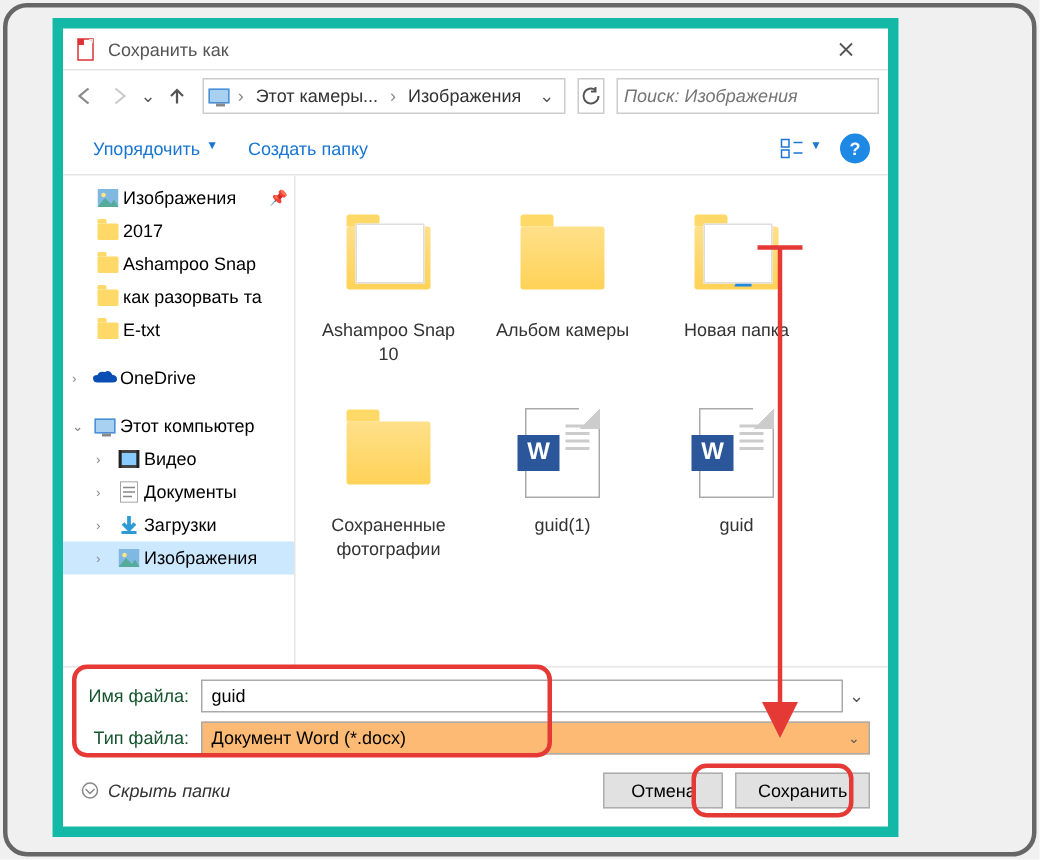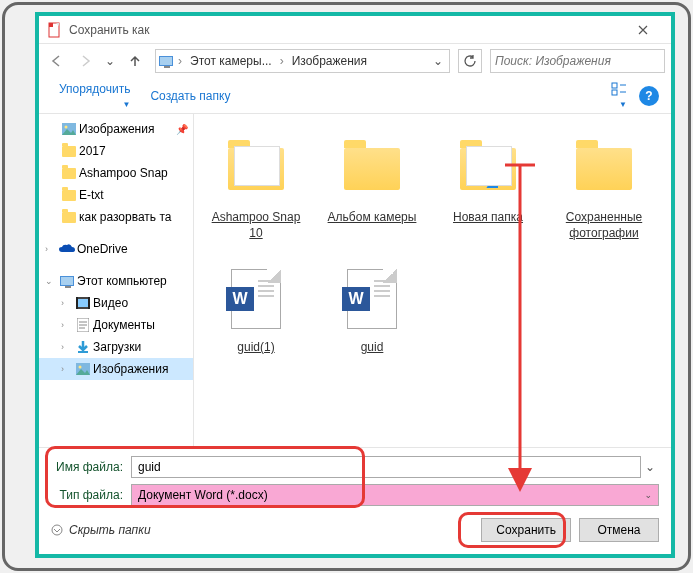--- a/index.html
+++ b/index.html
@@ -1,66 +1,66 @@
 <!DOCTYPE html>
 <html><head>
 <meta charset="utf-8">
 <style>
   *{box-sizing:border-box;margin:0;padding:0;font-family:"Segoe UI",Arial,sans-serif;font-size:12px;}
   body{background:#f0f0f0;width:693px;height:573px;position:relative;}
   .overlay-border{position:absolute;top:2px;left:2px;right:2px;bottom:2px;border:3px solid #666;border-radius:16px;pointer-events:none;z-index:100;}
-  .dialog{position:absolute;top:12px;left:35px;width:640px;height:546px;background:#fff;border:4px solid #14b8a6;display:flex;flex-direction:column;}
+  .dialog{position:absolute;top:12px;left:35px;width:564px;height:546px;background:#fff;border:7px solid #14b8a6;display:flex;flex-direction:column;}
   .titlebar{height:28px;display:flex;align-items:center;padding:0 8px;border-bottom:1px solid #e5e5e5;}
   .title-icon{width:16px;height:16px;margin-right:6px;}
   .title-text{color:#555;flex:1;}
   .close-btn{width:40px;height:26px;display:flex;align-items:center;justify-content:center;color:#555;}
   .nav-row{height:34px;display:flex;align-items:center;padding:0 6px;gap:4px;}
   .nav-arrow{width:24px;height:24px;display:flex;align-items:center;justify-content:center;color:#888;}
   .nav-chevron{width:18px;height:24px;display:flex;align-items:center;justify-content:center;color:#555;}
   .breadcrumb{flex:1;height:24px;border:1px solid #ccc;display:flex;align-items:center;padding:0 2px;gap:2px;margin:0 4px;}
   .bc-icon{width:16px;height:16px;display:flex;align-items:center;justify-content:center;}
   .bc-part{padding:0 4px;color:#333;white-space:nowrap;overflow:hidden;}
   .bc-sep{color:#888;padding:0 2px;}
   .bc-spacer{flex:1;}
   .bc-drop{width:18px;color:#555;text-align:center;}
   .refresh-btn{width:24px;height:24px;border:1px solid #ccc;display:flex;align-items:center;justify-content:center;margin-right:4px;}
   .search-box{width:175px;height:24px;border:1px solid #ccc;display:flex;align-items:center;padding:0 4px;gap:33px;}
   .search-box input{border:none;outline:none;flex:1;color:#777;font-style:italic;}
   .toolbar{height:36px;display:flex;align-items:center;padding:0 12px;gap:4px;border-bottom:1px solid #e5e5e5;}
-  .tool-btn{color:#1976d2;padding:4px 8px;display:flex;align-items:flex-end;gap:4px;flex-direction:column;}
+  .tool-btn{color:#1976d2;padding:4px 8px;display:flex;align-items:flex-start;gap:4px;}
   .tool-drop{color:#1976d2;font-size:8px;}
   .toolbar-spacer{flex:1;}
   .help-circle{width:20px;height:20px;border-radius:50%;background:#1e88e5;color:#fff;display:flex;align-items:center;justify-content:center;font-weight:bold;}
   .content{flex:1;display:flex;overflow:hidden;}
   .tree{width:155px;border-right:1px solid #e5e5e5;overflow-y:auto;padding-top:4px;}
   .tree-row{display:flex;align-items:center;height:22px;padding-left:6px;gap:2px;white-space:nowrap;overflow:hidden;}
   .tree-row.indent1{padding-left:22px;}
   .tree-row.sel{background:#cce8ff;}
   .tree-chev{width:12px;color:#888;font-size:9px;}
   .tree-icon{width:16px;height:16px;display:flex;align-items:center;justify-content:center;}
   .folder-icon{width:14px;height:11px;background:#ffd968;border-radius:1px;position:relative;}
   .folder-icon::before{content:"";position:absolute;top:-3px;left:0;width:6px;height:3px;background:#ffd968;border-radius:1px 1px 0 0;}
   .pin{color:#888;font-size:10px;margin-left:auto;margin-right:4px;}
   .file-area{flex:1;padding:16px 8px;display:flex;flex-wrap:wrap;align-content:flex-start;gap:0 8px;overflow-y:auto;}
   .file-item{width:108px;height:130px;display:flex;flex-direction:column;align-items:center;padding:4px;text-align:center;}
   .file-icon-box{width:70px;height:70px;display:flex;align-items:center;justify-content:center;margin-bottom:6px;}
-  .file-label{color:#333;line-height:1.3;word-wrap:break-word;width:100%;text-decoration:underline;}
+  .file-label{color:#333;line-height:1.3;word-wrap:break-word;width:100%;}
   .big-folder{width:56px;height:42px;background:linear-gradient(#ffe08a,#ffd257);border-radius:2px;position:relative;}
   .big-folder::before{content:"";position:absolute;top:-8px;left:0;width:22px;height:8px;background:#ffd968;border-radius:2px 2px 0 0;}
   .big-folder.open::after{content:"";position:absolute;inset:4px;top:-2px;left:6px;background:#fff;border:1px solid #ddd;}
   .word-icon{width:50px;height:60px;background:#fff;border:1px solid #aaa;position:relative;display:flex;align-items:center;justify-content:center;}
   .word-icon::before{content:"";position:absolute;right:-1px;top:-1px;width:14px;height:14px;background:linear-gradient(135deg,#fff 50%,#ccc 50%);}
   .word-badge{width:28px;height:24px;background:#2b579a;color:#fff;font-weight:bold;font-size:16px;display:flex;align-items:center;justify-content:center;position:absolute;left:-6px;}
   .word-lines{position:absolute;right:6px;top:10px;width:16px;}
   .word-lines div{height:2px;background:#ccc;margin-bottom:3px;}
   .bottom-panel{border-top:1px solid #e5e5e5;padding:8px 12px 12px;position:relative;}
   .form-row{display:flex;align-items:center;margin-bottom:6px;}
   .form-label{width:80px;text-align:right;padding-right:8px;color:#14532d;}
   .form-input{flex:1;height:22px;border:1px solid #aaa;padding:0 6px;background:#fff;}
-  .form-combo{flex:1;height:22px;border:1px solid #aaa;background:#f9a8d4;display:flex;align-items:center;padding:0 6px;}
+  .form-combo{flex:1;height:22px;border:1px solid #aaa;background:#fdba74;display:flex;align-items:center;padding:0 6px;}
   .combo-arrow{color:#555;font-size:9px;}
   .action-row{display:flex;align-items:center;margin-top:12px;}
   .hide-folders{display:flex;align-items:center;gap:6px;color:#333;font-style:italic;}
   .action-spacer{flex:1;}
   .btn{min-width:80px;height:24px;border:1px solid #adadad;background:#e1e1e1;padding:0 14px;margin-left:8px;}
   .highlight{position:absolute;border:3px solid #e53935;border-radius:10px;pointer-events:none;z-index:50;}
   .arrow-svg{position:absolute;z-index:60;pointer-events:none;}
   .monitor-icon{width:14px;height:10px;border:1px solid #4a90d9;background:#a8d0f0;position:relative;}
   .monitor-icon::after{content:"";position:absolute;bottom:-3px;left:4px;width:6px;height:2px;background:#888;}
 </style>
@@ -171,27 +171,27 @@
       <div class="tree-row indent1">
           <div class="tree-icon">
             <div class="folder-icon"></div>
           </div>
           <span>Ashampoo Snap</span>
         </div>
       <div class="tree-row indent1">
           <div class="tree-icon">
             <div class="folder-icon"></div>
           </div>
+          <span>как разорвать та</span>
+        </div>
+      <div class="tree-row indent1">
+          <div class="tree-icon">
+            <div class="folder-icon"></div>
+          </div>
           <span>E-txt</span>
-        </div>
-      <div class="tree-row indent1">
-          <div class="tree-icon">
-            <div class="folder-icon"></div>
-          </div>
-          <span>как разорвать та</span>
         </div>
       <div style="height:10px"></div>
       <div class="tree-row">
           <span class="tree-chev">›</span>
           <div class="tree-icon">
             <svg width="16" height="10">
               <path d="M3 8 Q0 8 0 5 Q0 3 3 3 Q4 0 8 1 Q11 -1 13 3 Q16 3 16 6 Q16 8 13 8 Z" fill="#0a4db3"></path>
             </svg>
           </div>
           <span>OneDrive</span>
@@ -329,22 +329,22 @@
     </div>
     <div class="action-row">
       <div class="hide-folders">
         <svg width="12" height="12">
             <circle cx="6" cy="6" r="5" fill="none" stroke="#888"></circle>
             <path d="M3 5 L6 8 L9 5" fill="none" stroke="#888"></path>
           </svg>
         <span>Скрыть папки</span>
       </div>
       <div class="action-spacer"></div>
+      <button class="btn">Отмена</button>
       <button class="btn">Сохранить</button>
-      <button class="btn">Отмена</button>
     </div>
 
     <div class="highlight" style="top:-2px;left:6px;width:320px;height:62px;"></div>
     <div class="highlight" style="bottom:6px;left:419px;width:108px;height:36px;"></div>
   </div>
 
 </div>
 
 <svg class="arrow-svg" style="top:160px;left:490px" width="60" height="340">
   <defs>

